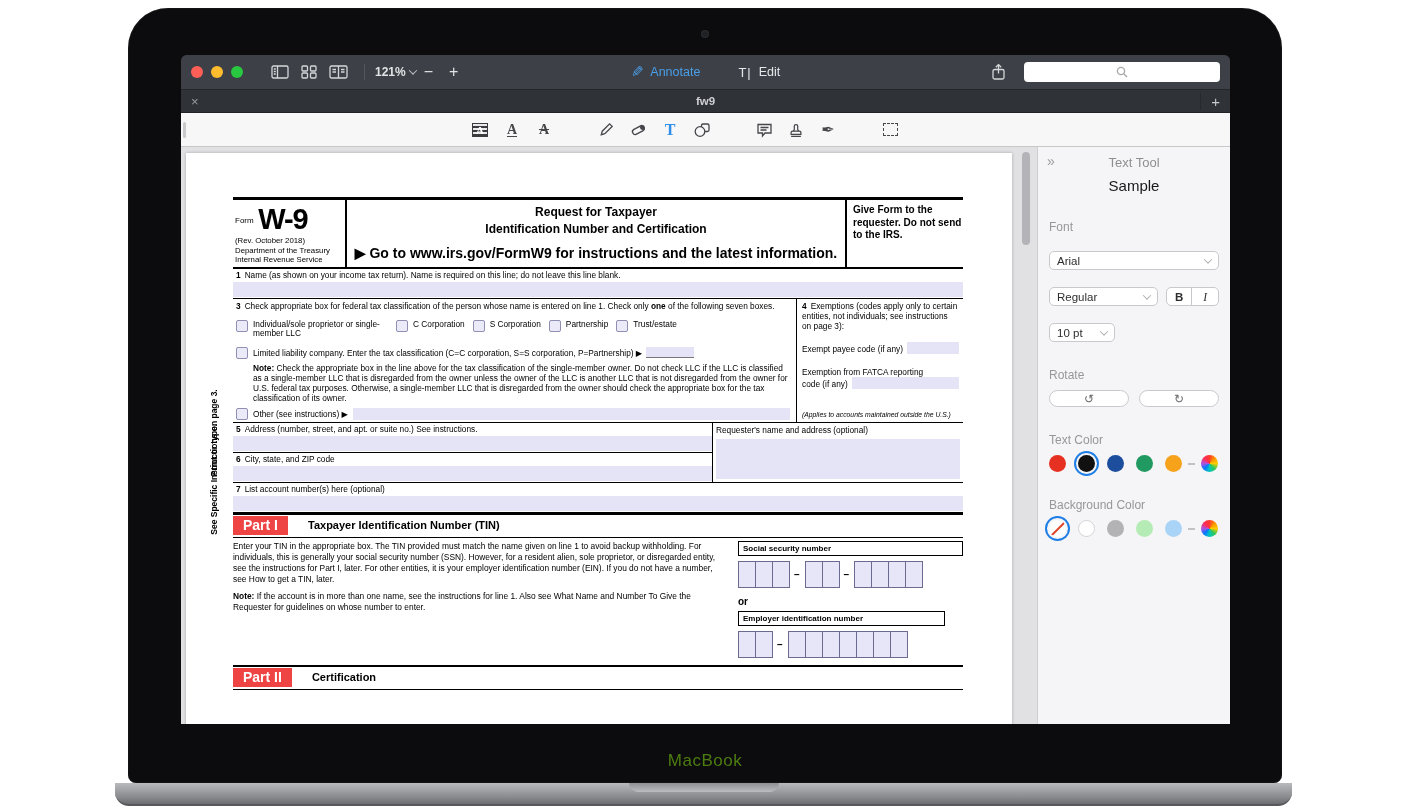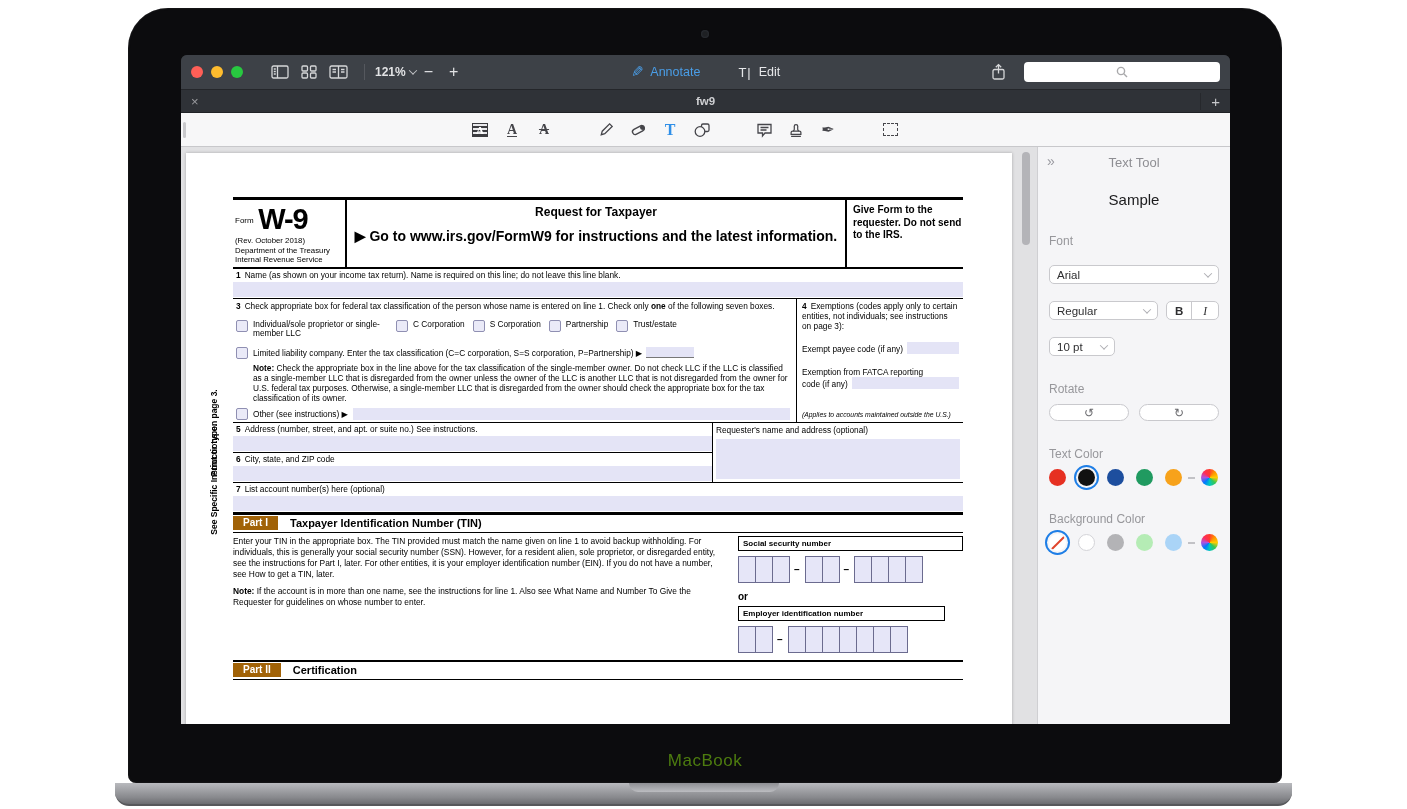--- a/index.html
+++ b/index.html
@@ -127,42 +127,42 @@
   .fatca-wrap { margin-top:13px; }
   .fatca-line2 { display:flex; align-items:flex-end; }
   .applies { font-size:6.8px; font-style:italic; margin-top:auto; padding-top:8px; }
   .addrblock { display:flex; border-bottom:1px solid #000; }
   .addr-left { flex:1; border-right:1px solid #000; }
   .addr-left .frow:last-child { border-bottom:none; }
   .requester { width:250px; padding:1px 3px; display:flex; flex-direction:column; }
   .reqfill { flex:1; background:#e4e4f6; margin:2px 0; }
   .partbar { border-top:2px solid #000; border-bottom:1px solid #000; display:flex; align-items:center;
              padding:1px 0 2px; }
-  .partbox { background:#a16207; color:#fff; font-weight:bold; font-size:10px; padding:1px 10px 2px;
-             margin-right:12px; }
+  .partbox { background:#ef4444; color:#fff; font-weight:bold; font-size:14px; padding:1px 10px 2px;
+             margin-right:20px; }
   .parttitle { font-weight:bold; font-size:11px; }
   .tinbody { display:flex; padding-top:3px; }
   .tintext { flex:1; padding-right:10px; }
   .tintext p { font-size:8.4px; line-height:11px; margin-bottom:6px; }
   .tinboxes { width:225px; }
   .tinlabelbox { border:1px solid #000; font-size:8px; font-weight:bold; padding:2px 4px; }
   .einlabel { width:calc(100% - 18px); }
   .cellrow { display:flex; align-items:center; margin-top:5px; margin-bottom:7px; }
   .cell { width:18px; height:27px; background:#e6e6f8; border:1px solid #6b6b8f; margin-right:-1px; }
   .cgroup { display:flex; }
   .tdash { font-weight:bold; margin:0 5px; font-size:10px; }
   .orlabel { font-weight:bold; font-size:10px; margin:8px 0 4px; }
   .part2 { margin-top:0; }
 
   
   .sidebar { width:193px; background:#f5f5f7; border-left:1px solid #cfcfd2; padding:8px 11px 0;
              flex:0 0 auto; font-size:12px; color:#2e2e30; position:relative; }
   .sb-head { position:relative; text-align:center; color:#8e8e93; font-size:13px; height:20px; }
   .sb-collapse { position:absolute; left:-2px; top:-2px; color:#9a9aa0; font-size:14px; }
-  .sb-sample { text-align:center; color:#1a1a1c; font-size:15px; margin-top:16px; }
+  .sb-sample { text-align:center; color:#1a1a1c; font-size:15px; margin-top:2px; }
   .sb-label { color:#97979b; font-size:12px; margin-top:26px; margin-bottom:8px; }
   .control { background:#fff; border:1px solid #c9c9cd; border-radius:5px; height:19px;
              display:flex; align-items:center; justify-content:space-between; padding:0 7px;
              font-size:11.5px; color:#2e2e30; }
   .ctl-row { display:flex; align-items:center; gap:8px; margin-top:17px; }
   .ctl-row:first-of-type { margin-top:0; }
   .w-full { width:100%; } .w-style { width:110px; } .w-size { width:66px; }
   .bi-group { display:flex; border:1px solid #c9c9cd; border-radius:5px; background:#fff; height:19px;
               overflow:hidden; }
   .bi-group span { width:26px; display:flex; align-items:center; justify-content:center; font-size:11.5px; }
@@ -335,20 +335,21 @@
               <div class="f-header">
                 <div class="fh-left">
                   <span class="fh-form-word">Form</span>
                   <span class="fh-w9">W-9</span>
                   <div class="fh-small">(Rev. October 2018)</div>
                   <div class="fh-small">Department of the Treasury</div>
                   <div class="fh-small">Internal Revenue Service</div>
                 </div>
                 <div class="fh-mid">
                   <div class="fh-t1">Request for Taxpayer</div>
+                  <div class="fh-t2">Identification Number and Certification</div>
                   <div class="fh-goto">▶ Go to www.irs.gov/FormW9 for instructions and the latest information.</div>
                 </div>
                 <div class="fh-right">Give Form to the requester. Do not send to the IRS.</div>
               </div>
 
               <div class="frow">
                 <div class="flabel"><span class="fnum">1</span><span>Name (as shown on your income tax return). Name is required on this line; do not leave this line blank.</span></div>
                 <div class="ffield"></div>
               </div>
 

